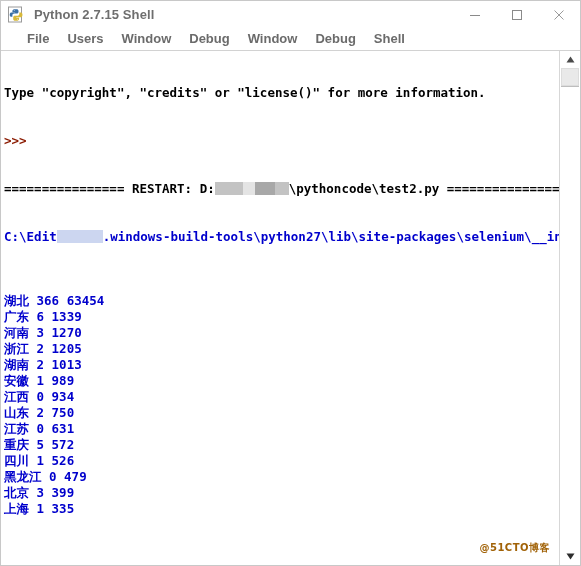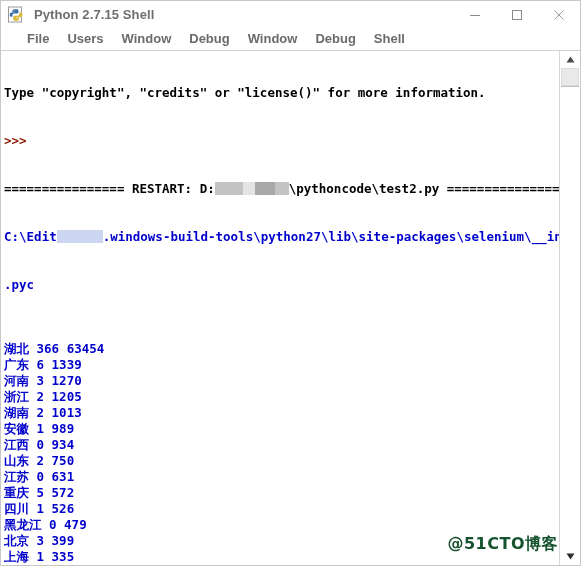--- a/index.html
+++ b/index.html
@@ -153,24 +153,24 @@
   }
   .sb-divider {
     position: absolute;
     left: 1px; right: 1px;
     top: 18px;
     height: 1px;
     background: #bdbdbd;
   }
   .watermark {
     position: absolute;
-    right: 22px;
+    right: 30px;
     bottom: 10px;
-    font-size: 16px;
-    color: #14532d;
+    font-size: 10px;
+    color: #a16207;
     font-family: "DejaVu Sans", sans-serif;
     letter-spacing: 0.5px;
     pointer-events: none;
     user-select: none;
   }
 </style>
 </head>
 <body>
 
 <div class="window">
@@ -216,21 +216,20 @@
     <div class="menu-item">Shell</div>
   </div>
 
   <div class="body-area">
 
     <div class="console" id="console">
       <div class="line t-black">Type "copyright", "credits" or "license()" for more information.</div>
       <div class="line t-red">&gt;&gt;&gt;</div>
       <div class="line t-black"><span>================ RESTART: D:</span><span class="redact-gray" style="width:28px"></span><span class="redact-gray" style="width:12px;background:#e4e4e4"></span><span class="redact-gray dark" style="width:20px"></span><span class="redact-gray" style="width:14px"></span><span>\pythoncode\test2.py ================</span></div>
       <div class="line t-blue"><span>C:\Edit</span><span class="redact-blue" style="width:46px"></span><span>.windows-build-tools\python27\lib\site-packages\selenium\__init__</span></div>
-      <div class="line t-blue">.pyc</div>
 
       <div id="rows"><div class="line t-blue"><span class="cjk">湖北</span><span> </span><span>366</span><span> </span><span>63454</span></div><div class="line t-blue"><span class="cjk">广东</span><span> </span><span>6</span><span> </span><span>1339</span></div><div class="line t-blue"><span class="cjk">河南</span><span> </span><span>3</span><span> </span><span>1270</span></div><div class="line t-blue"><span class="cjk">浙江</span><span> </span><span>2</span><span> </span><span>1205</span></div><div class="line t-blue"><span class="cjk">湖南</span><span> </span><span>2</span><span> </span><span>1013</span></div><div class="line t-blue"><span class="cjk">安徽</span><span> </span><span>1</span><span> </span><span>989</span></div><div class="line t-blue"><span class="cjk">江西</span><span> </span><span>0</span><span> </span><span>934</span></div><div class="line t-blue"><span class="cjk">山东</span><span> </span><span>2</span><span> </span><span>750</span></div><div class="line t-blue"><span class="cjk">江苏</span><span> </span><span>0</span><span> </span><span>631</span></div><div class="line t-blue"><span class="cjk">重庆</span><span> </span><span>5</span><span> </span><span>572</span></div><div class="line t-blue"><span class="cjk">四川</span><span> </span><span>1</span><span> </span><span>526</span></div><div class="line t-blue"><span class="cjk">黑龙江</span><span> </span><span>0</span><span> </span><span>479</span></div><div class="line t-blue"><span class="cjk">北京</span><span> </span><span>3</span><span> </span><span>399</span></div><div class="line t-blue"><span class="cjk">上海</span><span> </span><span>1</span><span> </span><span>335</span></div></div>
 
       
     </div>
 
     <div class="scrollbar">
       <div class="sb-arrow">
         <svg width="9" height="7" viewBox="0 0 9 7">
           <polygon points="4.5,0.5 8.5,6.5 0.5,6.5" fill="#4a4a4a"></polygon>

